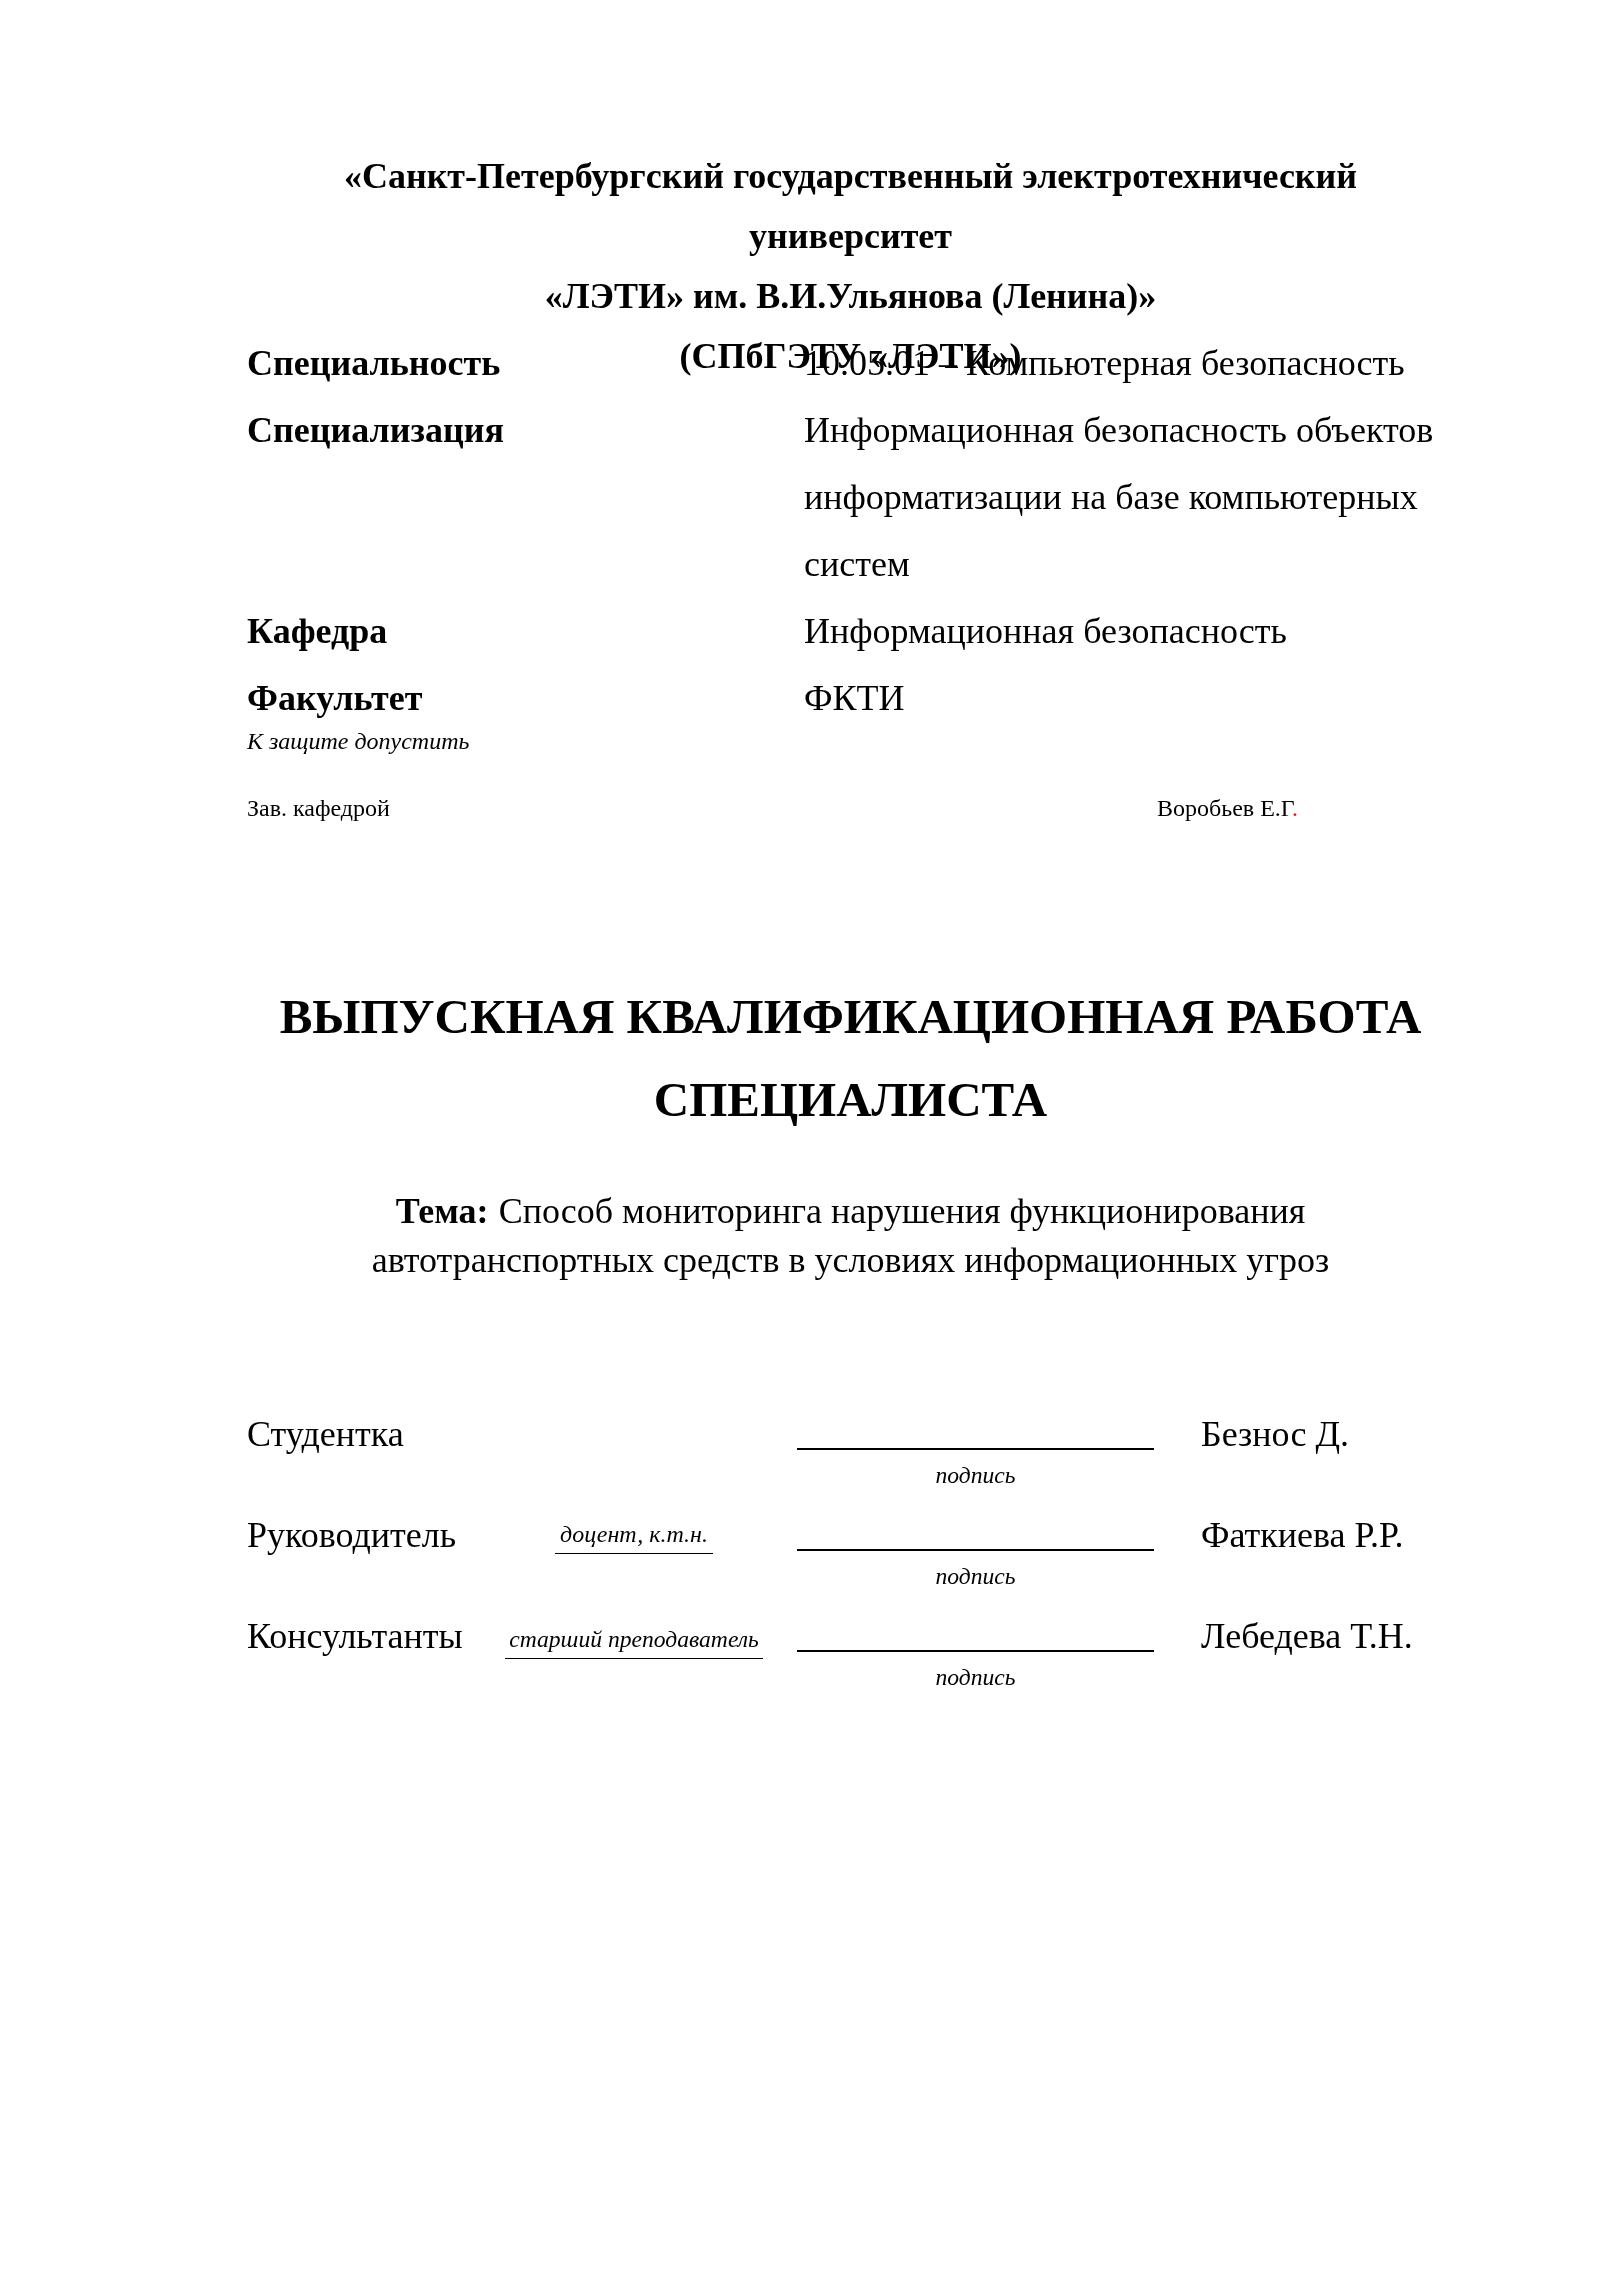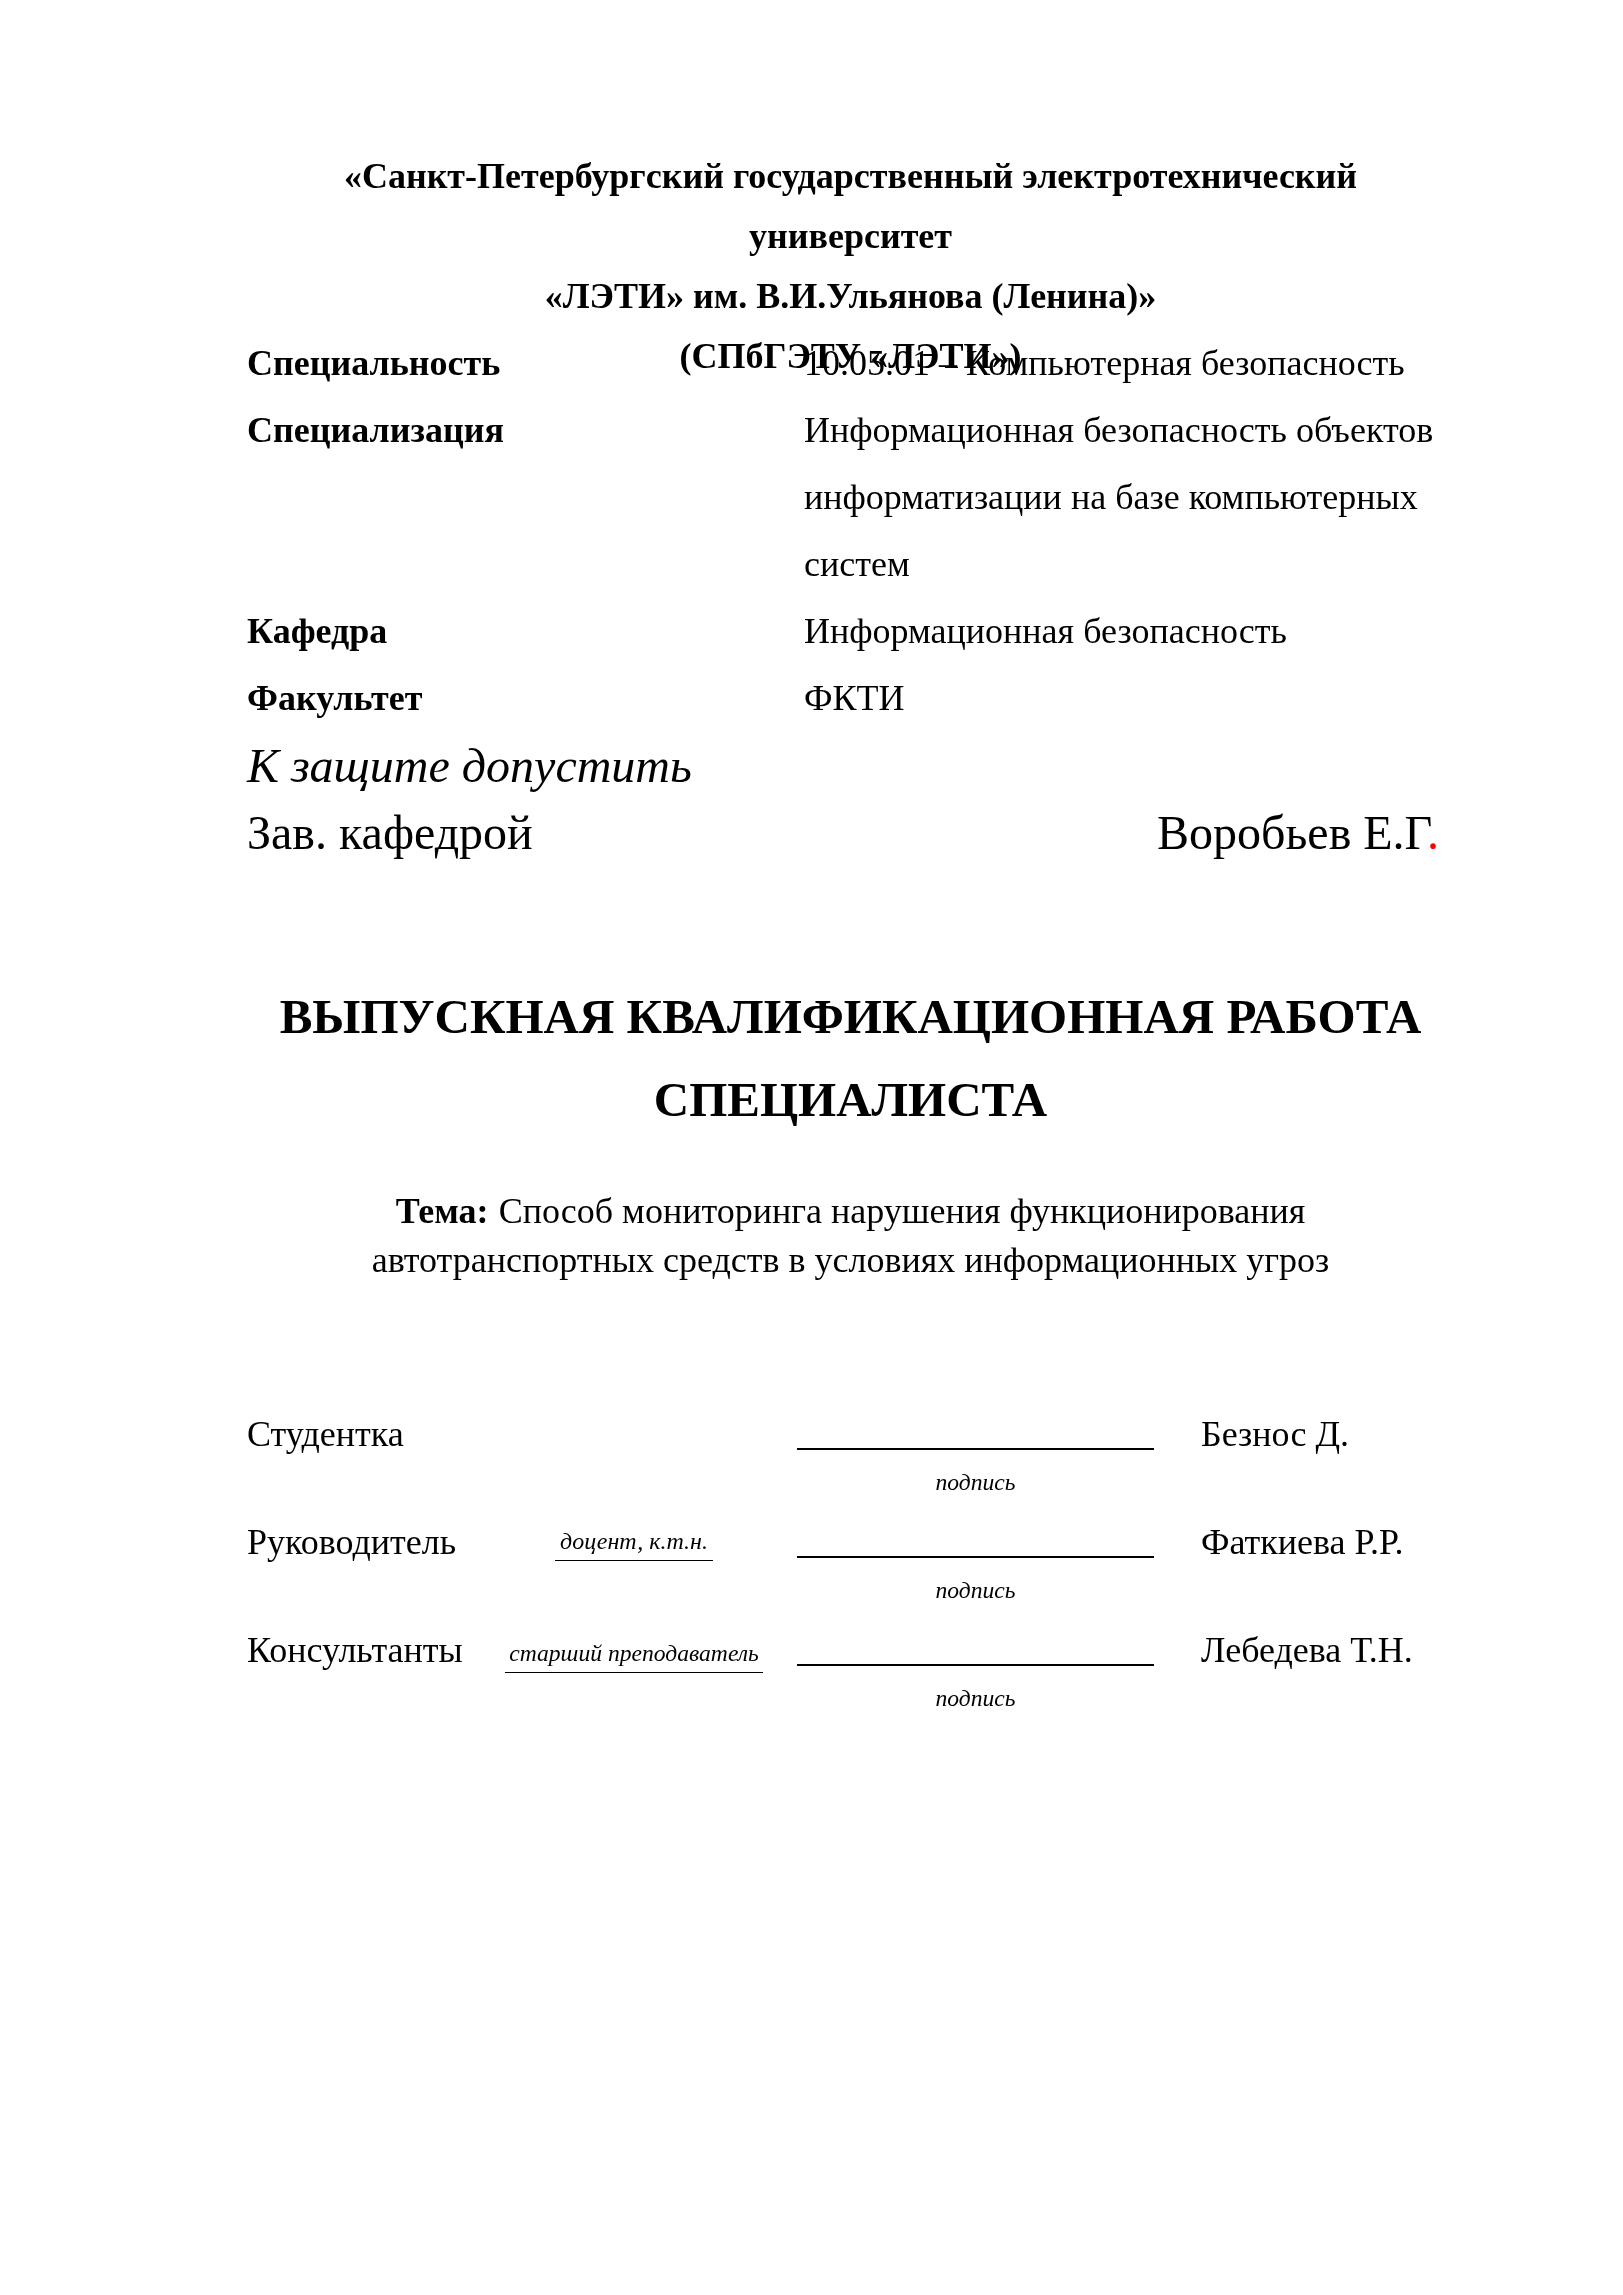--- a/index.html
+++ b/index.html
@@ -37,22 +37,22 @@
     display: grid;
     grid-template-columns: 557px 1fr;
     font-size: 36px;
     line-height: 67px;
   }
   .info-label { font-weight: bold; }
   .info-value { font-weight: normal; }
 
   
   .admission {
-    top: 732px;
-    font-size: 48px;
+    top: 708px;
+    font-size: 24px;
     line-height: 67px;
   }
   .adm-note { font-style: italic; }
   .adm-line2 { position: relative; }
   .adm-name { position: absolute; left: 910px; top: 0; }
   .adm-period { color: #ff0000; }
 
   
   .main-title {
     top: 975px;
@@ -91,21 +91,21 @@
     font-style: italic;
     border-bottom: 1.6px solid #000;
     padding: 0 4.7px 4.7px 4.7px;
   }
   .sig-row-2 .sig-pos { font-size: 24px; margin-top: 7px; }
   .sig-row-3 .sig-pos { font-size: 23.6px; margin-top: 11px; }
   .sig-row-1 .sig-pos { border-bottom: none; }
   .sig-line-cell { width: 357px; }
   .sig-line { height: 35px; border-bottom: 2.4px solid #000; }
   .sig-caption {
-    margin-top: 19px;
+    margin-top: 12px;
     text-align: center;
     font-style: italic;
     font-size: 23.6px;
     line-height: 27px;
   }
   .sig-name-cell { padding-left: 43px; font-size: 36px; line-height: 42px; }
 
   
   .footer {
     top: 1862px;

